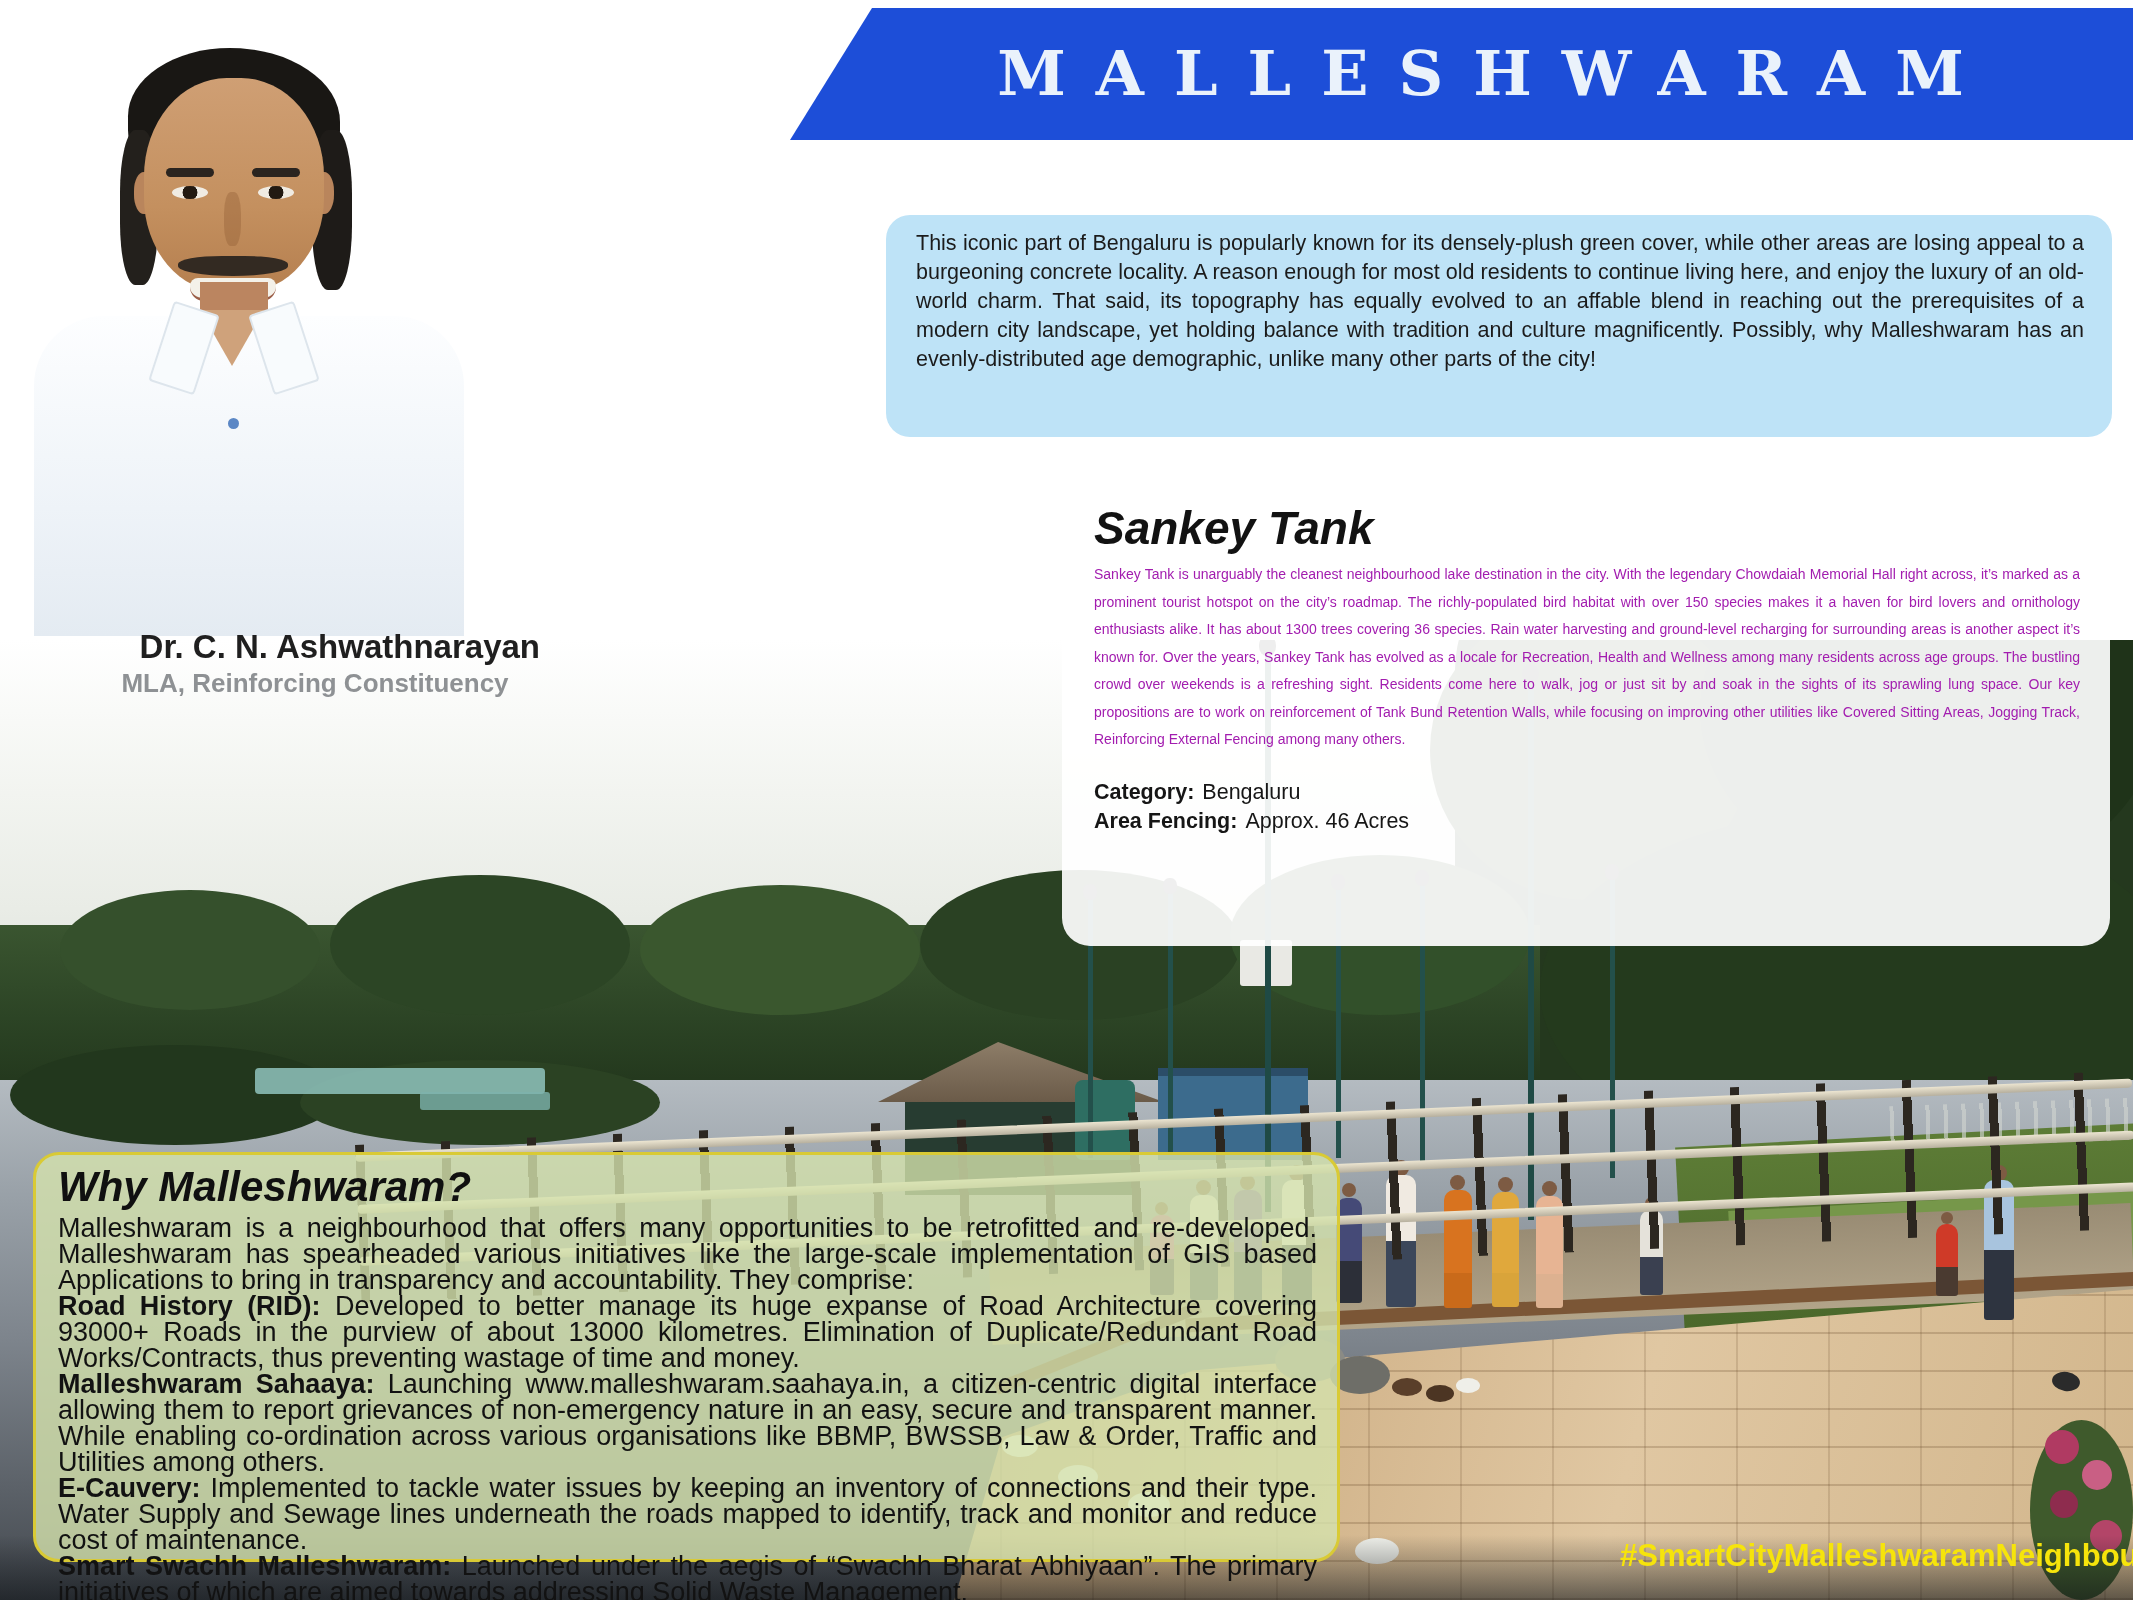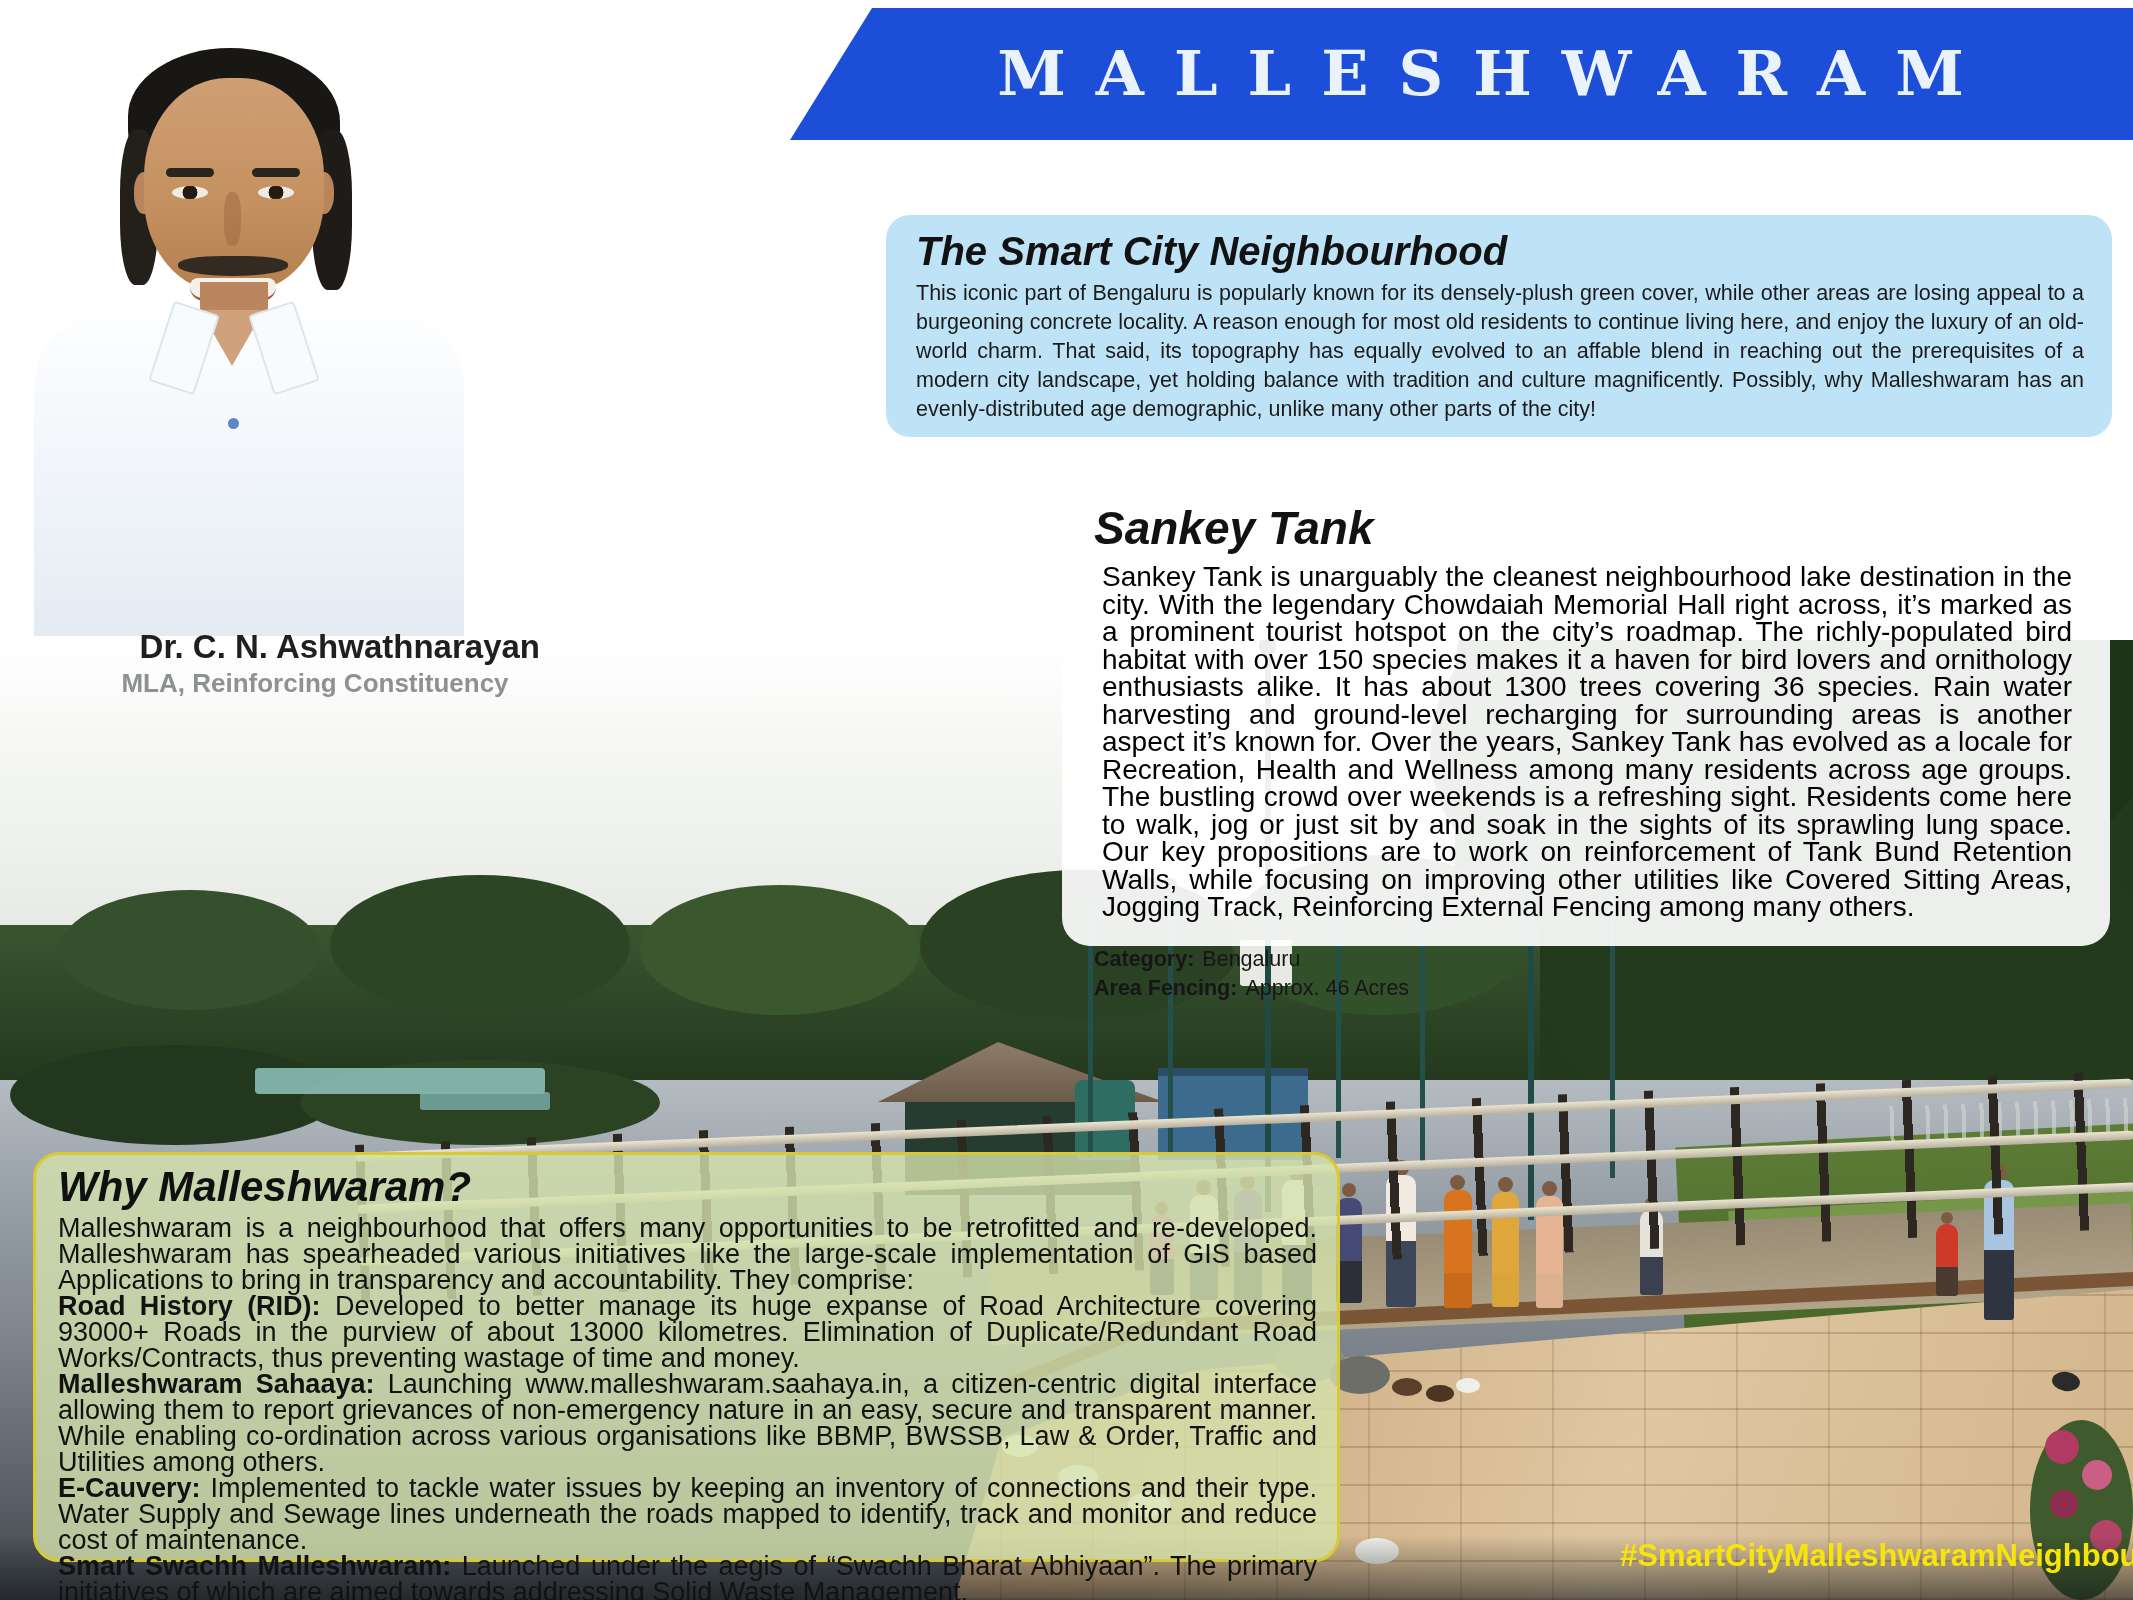--- a/index.html
+++ b/index.html
@@ -22,21 +22,21 @@
   
   #smartbox{left:886px;top:215px;width:1226px;height:222px;background:#bee3f7;border-radius:24px;
     padding:14px 28px 0 30px;box-sizing:border-box;z-index:12;}
   #smartbox h1{margin:0 0 5px 0;font-style:italic;font-weight:bold;font-size:40px;color:#121212;}
   #smartbox p{margin:0;font-size:21.5px;line-height:29px;text-align:justify;color:#1b1b1b;}
 
   
   #sankeybox{left:1062px;top:487px;width:1048px;height:459px;background:rgba(255,255,255,.92);
     border-radius:28px;padding:14px 30px 0 32px;box-sizing:border-box;z-index:10;}
   #sankeybox h1{margin:0 0 6px 0;font-style:italic;font-weight:bold;font-size:46px;color:#121212;}
-  #sankeybox p{margin:8px;font-size:28px;line-height:27.5px;text-align:justify;color:#000000;}
+  #sankeybox p{margin:0;font-size:14px;line-height:27.5px;text-align:justify;color:#a21caf;}
   .meta{margin-top:24px;font-size:21.5px;line-height:29px;color:#161616;}
   .meta .b{font-weight:bold;margin-right:8px;}
 
   
   #whybox{left:33px;top:1152px;width:1307px;height:410px;background:rgba(213,226,172,.80);
     border:3px solid #d9ca35;border-radius:26px;padding:8px 20px 0 22px;box-sizing:border-box;z-index:10;}
   #whybox h1{margin:0 0 4px 0;font-style:italic;font-weight:bold;font-size:42px;color:#101010;}
   #whybox p{margin:0;font-size:27px;line-height:26px;text-align:justify;color:#121212;}
   #whybox .lead{font-weight:bold;}
 
@@ -194,21 +194,20 @@
     <div class="abs" style="left:-6px;top:296px;width:430px;height:320px;background:linear-gradient(180deg,#fdfeff 0%,#eef3f8 60%,#e4ebf2 100%);border-radius:70px 70px 0 0;"></div>
     <div class="abs" style="left:160px;top:290px;width:64px;height:56px;background:#cfa27b;clip-path:polygon(0 0,100% 0,50% 100%);"></div>
     <div class="abs" style="left:120px;top:286px;width:44px;height:80px;background:#f8fbfd;border:2px solid #dde5ec;transform:rotate(18deg);border-radius:4px;"></div>
     <div class="abs" style="left:220px;top:286px;width:44px;height:80px;background:#f8fbfd;border:2px solid #dde5ec;transform:rotate(-18deg);border-radius:4px;"></div>
     <div class="abs" style="left:188px;top:398px;width:11px;height:11px;background:#5b87c5;border-radius:50%;"></div>
   </div>
   <div class="abs cap-name">Dr. C. N. Ashwathnarayan</div>
   <div class="abs cap-role">MLA, Reinforcing Constituency</div>
 
   <div id="smartbox" class="abs">
-    <h1>The Smart City Neighbourhood</h1>
     <p>This iconic part of Bengaluru is popularly known for its densely-plush green cover, while other areas are losing appeal to a burgeoning concrete locality. A reason enough for most old residents to continue living here, and enjoy the luxury of an old-world charm. That said, its topography has equally evolved to an affable blend in reaching out the prerequisites of a modern city landscape, yet holding balance with tradition and culture magnificently. Possibly, why Malleshwaram has an evenly-distributed age demographic, unlike many other parts of the city!</p>
   </div>
 
   <div id="sankeybox" class="abs">
     <h1>Sankey Tank</h1>
     <p>Sankey Tank is unarguably the cleanest neighbourhood lake destination in the city. With the legendary Chowdaiah Memorial Hall right across, it’s marked as a prominent tourist hotspot on the city’s roadmap. The richly-populated bird habitat with over 150 species makes it a haven for bird lovers and ornithology enthusiasts alike. It has about 1300 trees covering 36 species. Rain water harvesting and ground-level recharging for surrounding areas is another aspect it’s known for. Over the years, Sankey Tank has evolved as a locale for Recreation, Health and Wellness among many residents across age groups. The bustling crowd over weekends is a refreshing sight. Residents come here to walk, jog or just sit by and soak in the sights of its sprawling lung space. Our key propositions are to work on reinforcement of Tank Bund Retention Walls, while focusing on improving other utilities like Covered Sitting Areas, Jogging Track, Reinforcing External Fencing among many others.</p>
     <div class="meta">
       <span class="b">Category:</span><span>Bengaluru</span>
     </div>
     <div class="meta" style="margin-top:0;">

